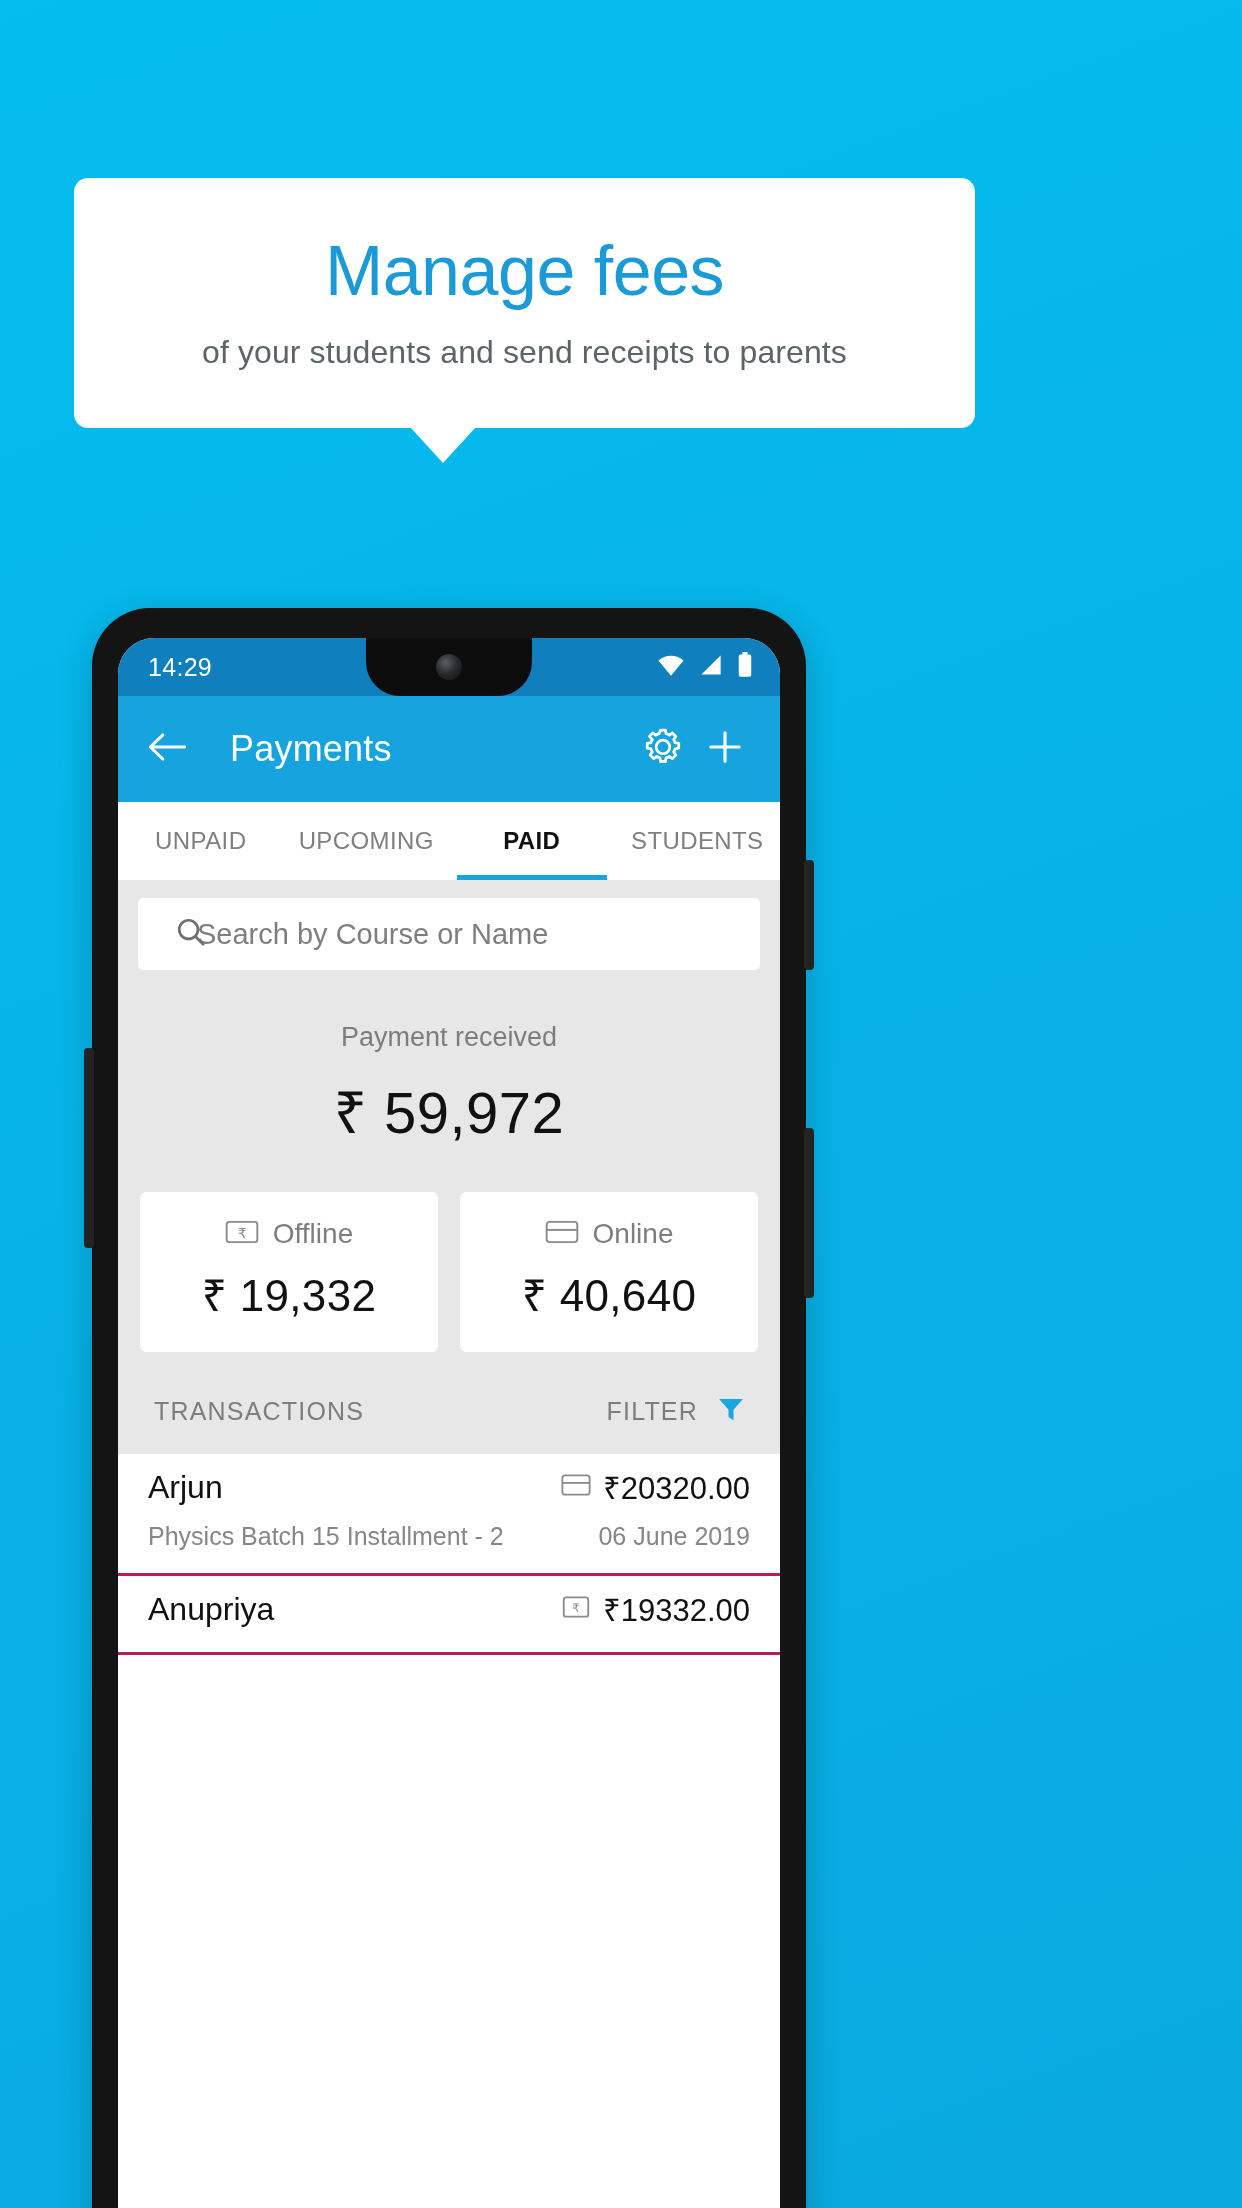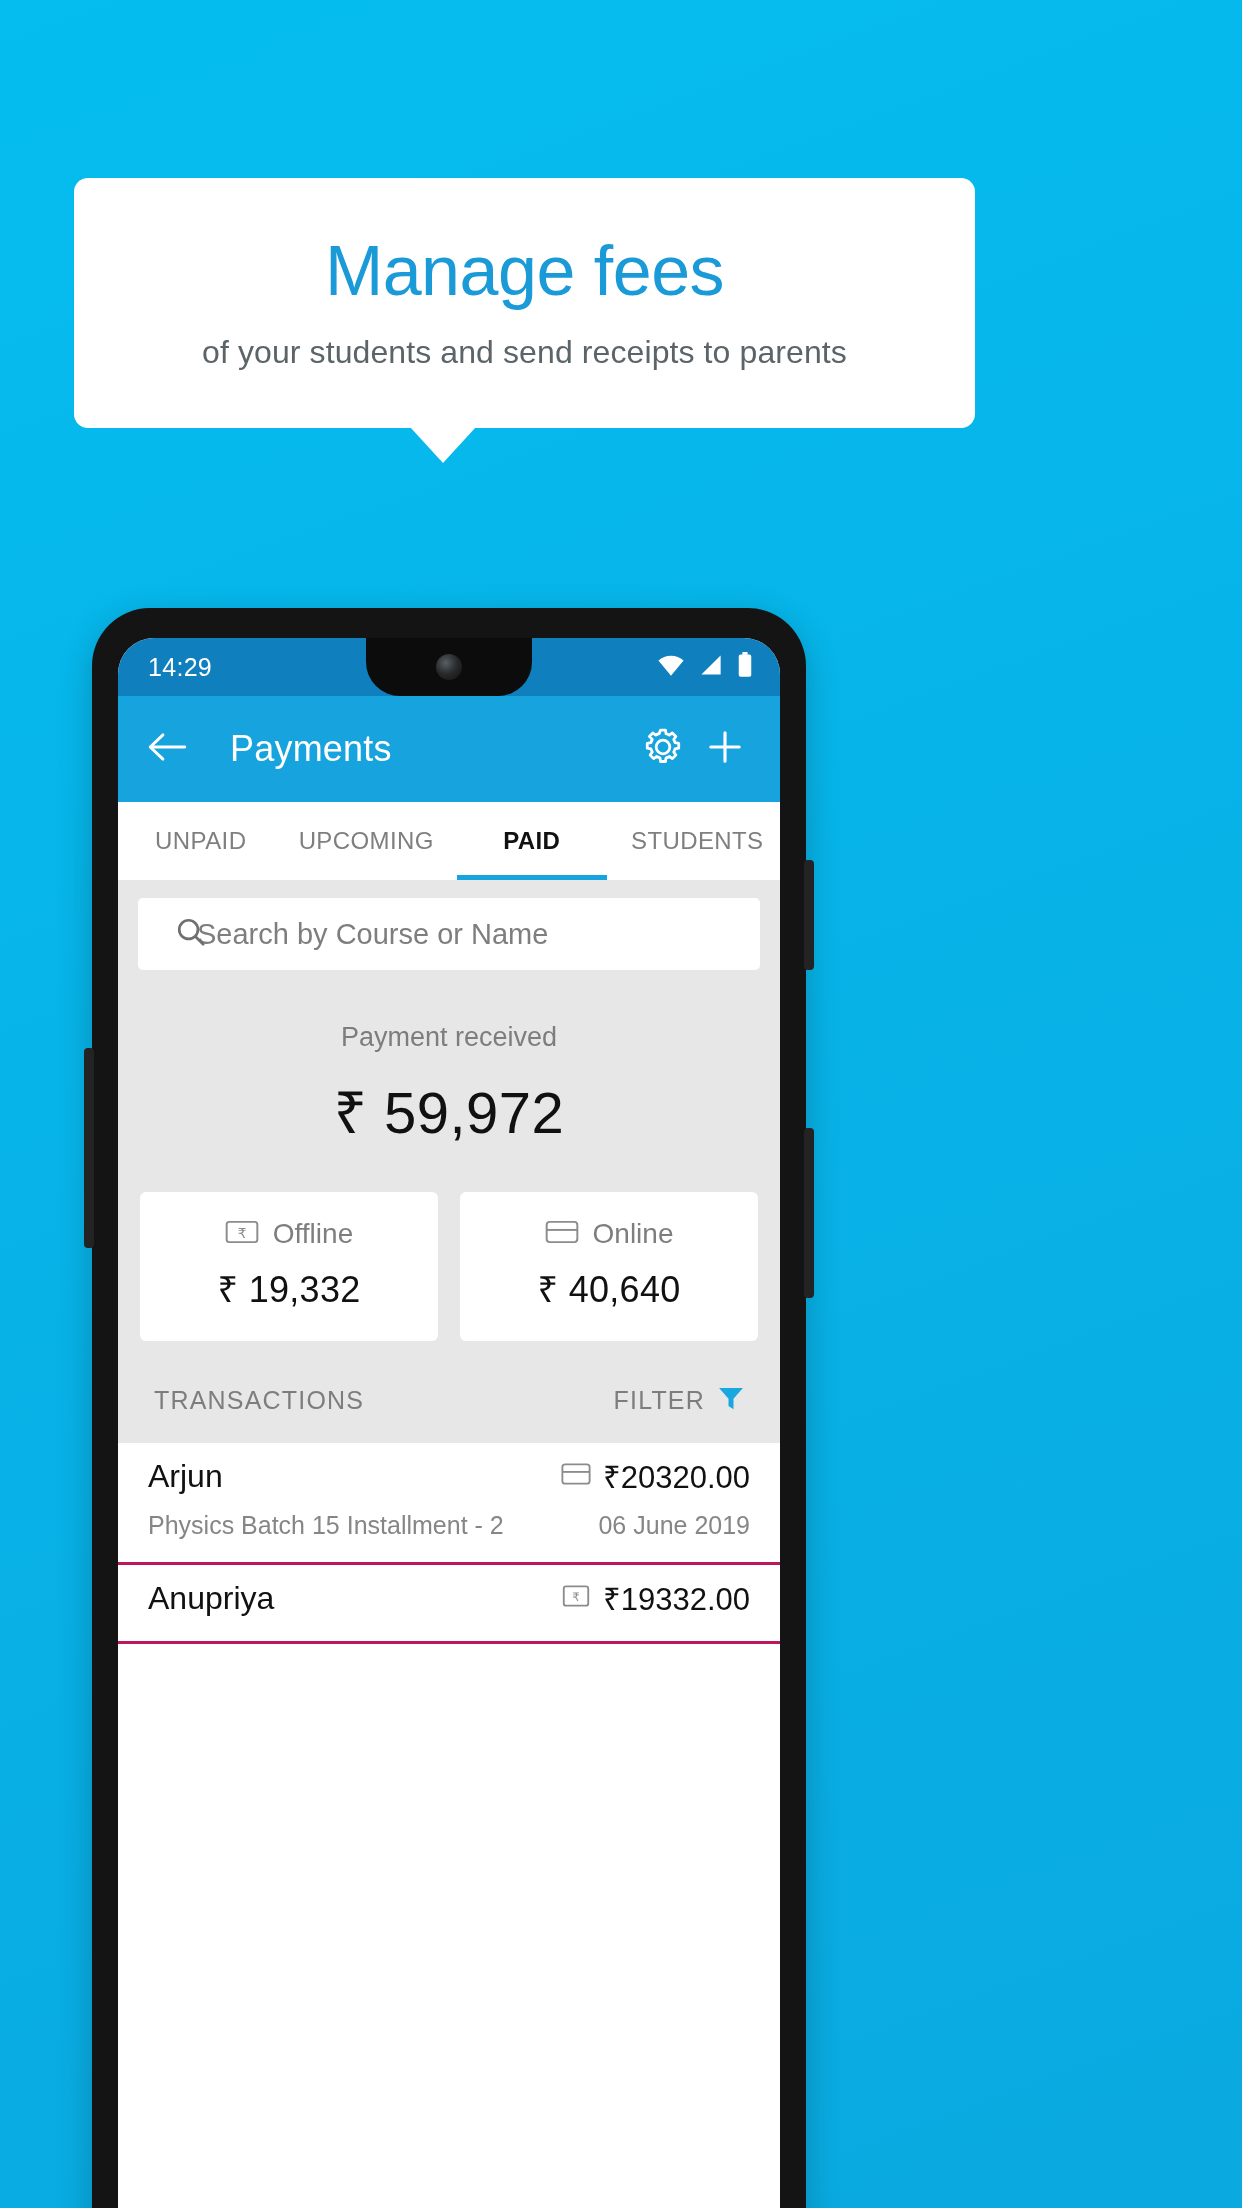--- a/index.html
+++ b/index.html
@@ -195,30 +195,30 @@
     text-align: center;
   }
   .method-head {
     display: flex;
     align-items: center;
     justify-content: center;
     gap: 14px;
     margin-bottom: 14px;
   }
   .method-label { font-size: 28px; color: #7e7e7e; }
-  .method-amount { font-size: 36px; color: #111111; letter-spacing: 0.3px; }
+  .method-amount { font-size: 44px; color: #111111; letter-spacing: 0.3px; }
 
   #transactions-head {
     display: flex;
     align-items: center;
     justify-content: space-between;
     padding: 42px 34px 26px 36px;
   }
   #transactions-title { font-size: 25px; color: #7d7d7d; letter-spacing: 1.2px; }
-  #filter-button { display: flex; align-items: center; gap: 11px; }
+  #filter-button { display: flex; align-items: center; gap: 18px; }
   #filter-label { font-size: 25px; color: #7d7d7d; letter-spacing: 1.2px; }
 
   #transaction-list { background: #ffffff; }
   .txn-row {
     padding: 12px 30px 22px 30px;
     border-bottom: 3px solid #be185d;
   }
   .txn-line1 {
     display: flex;
     align-items: center;

